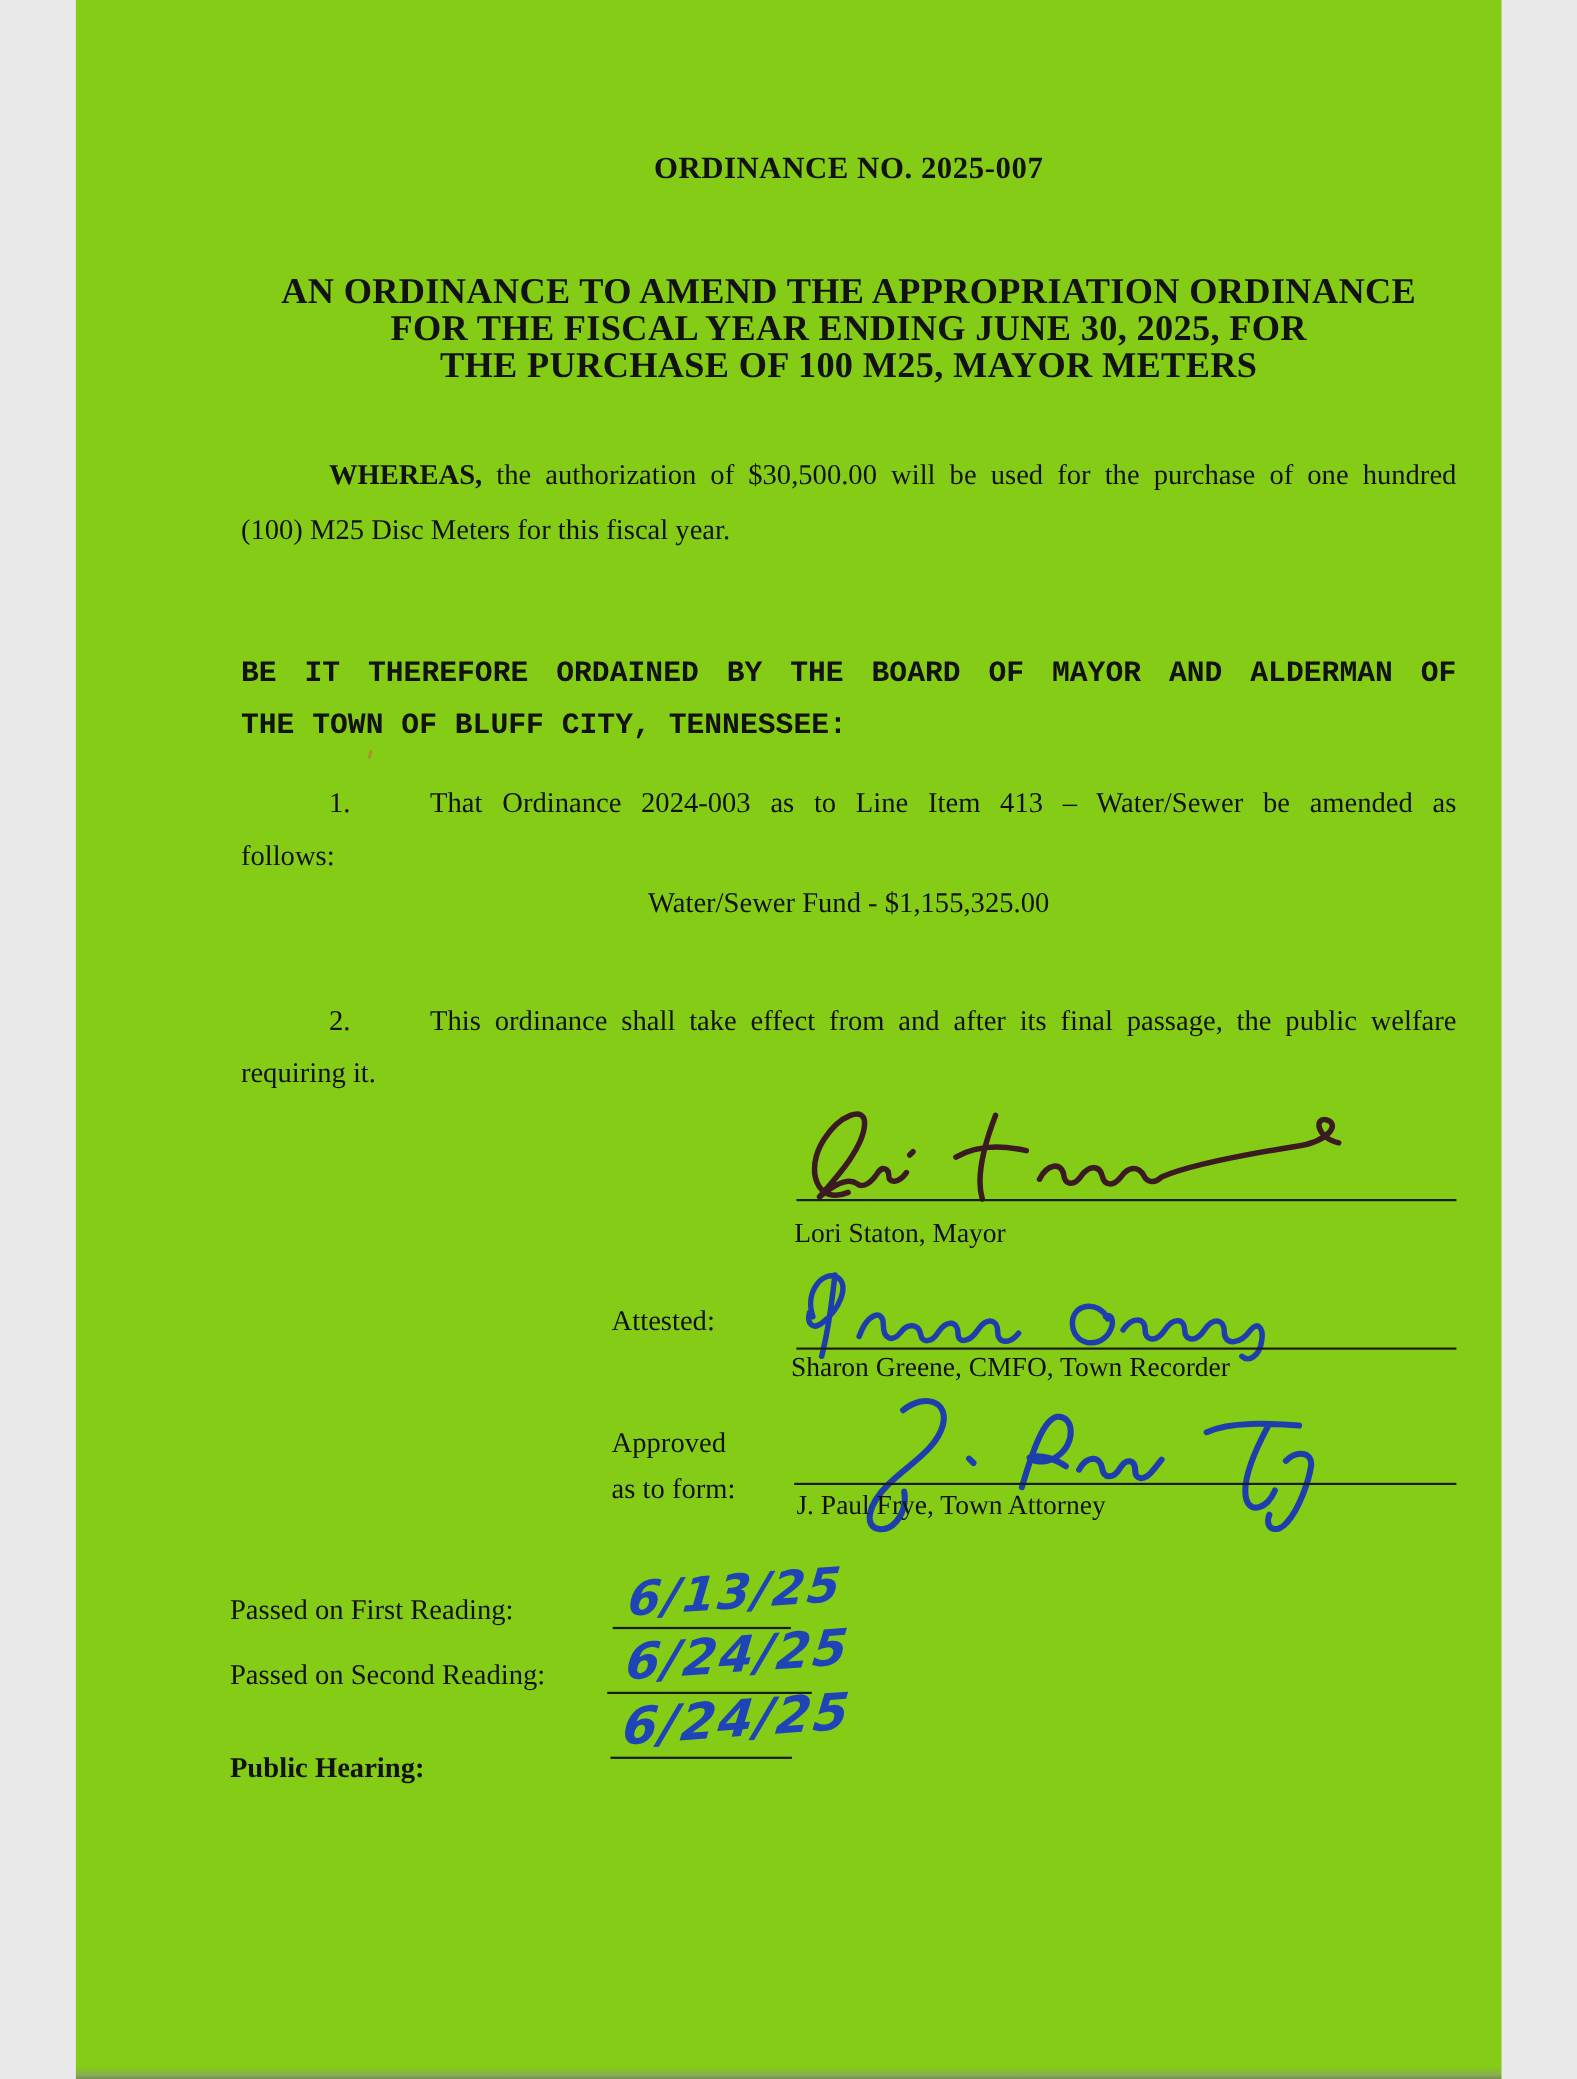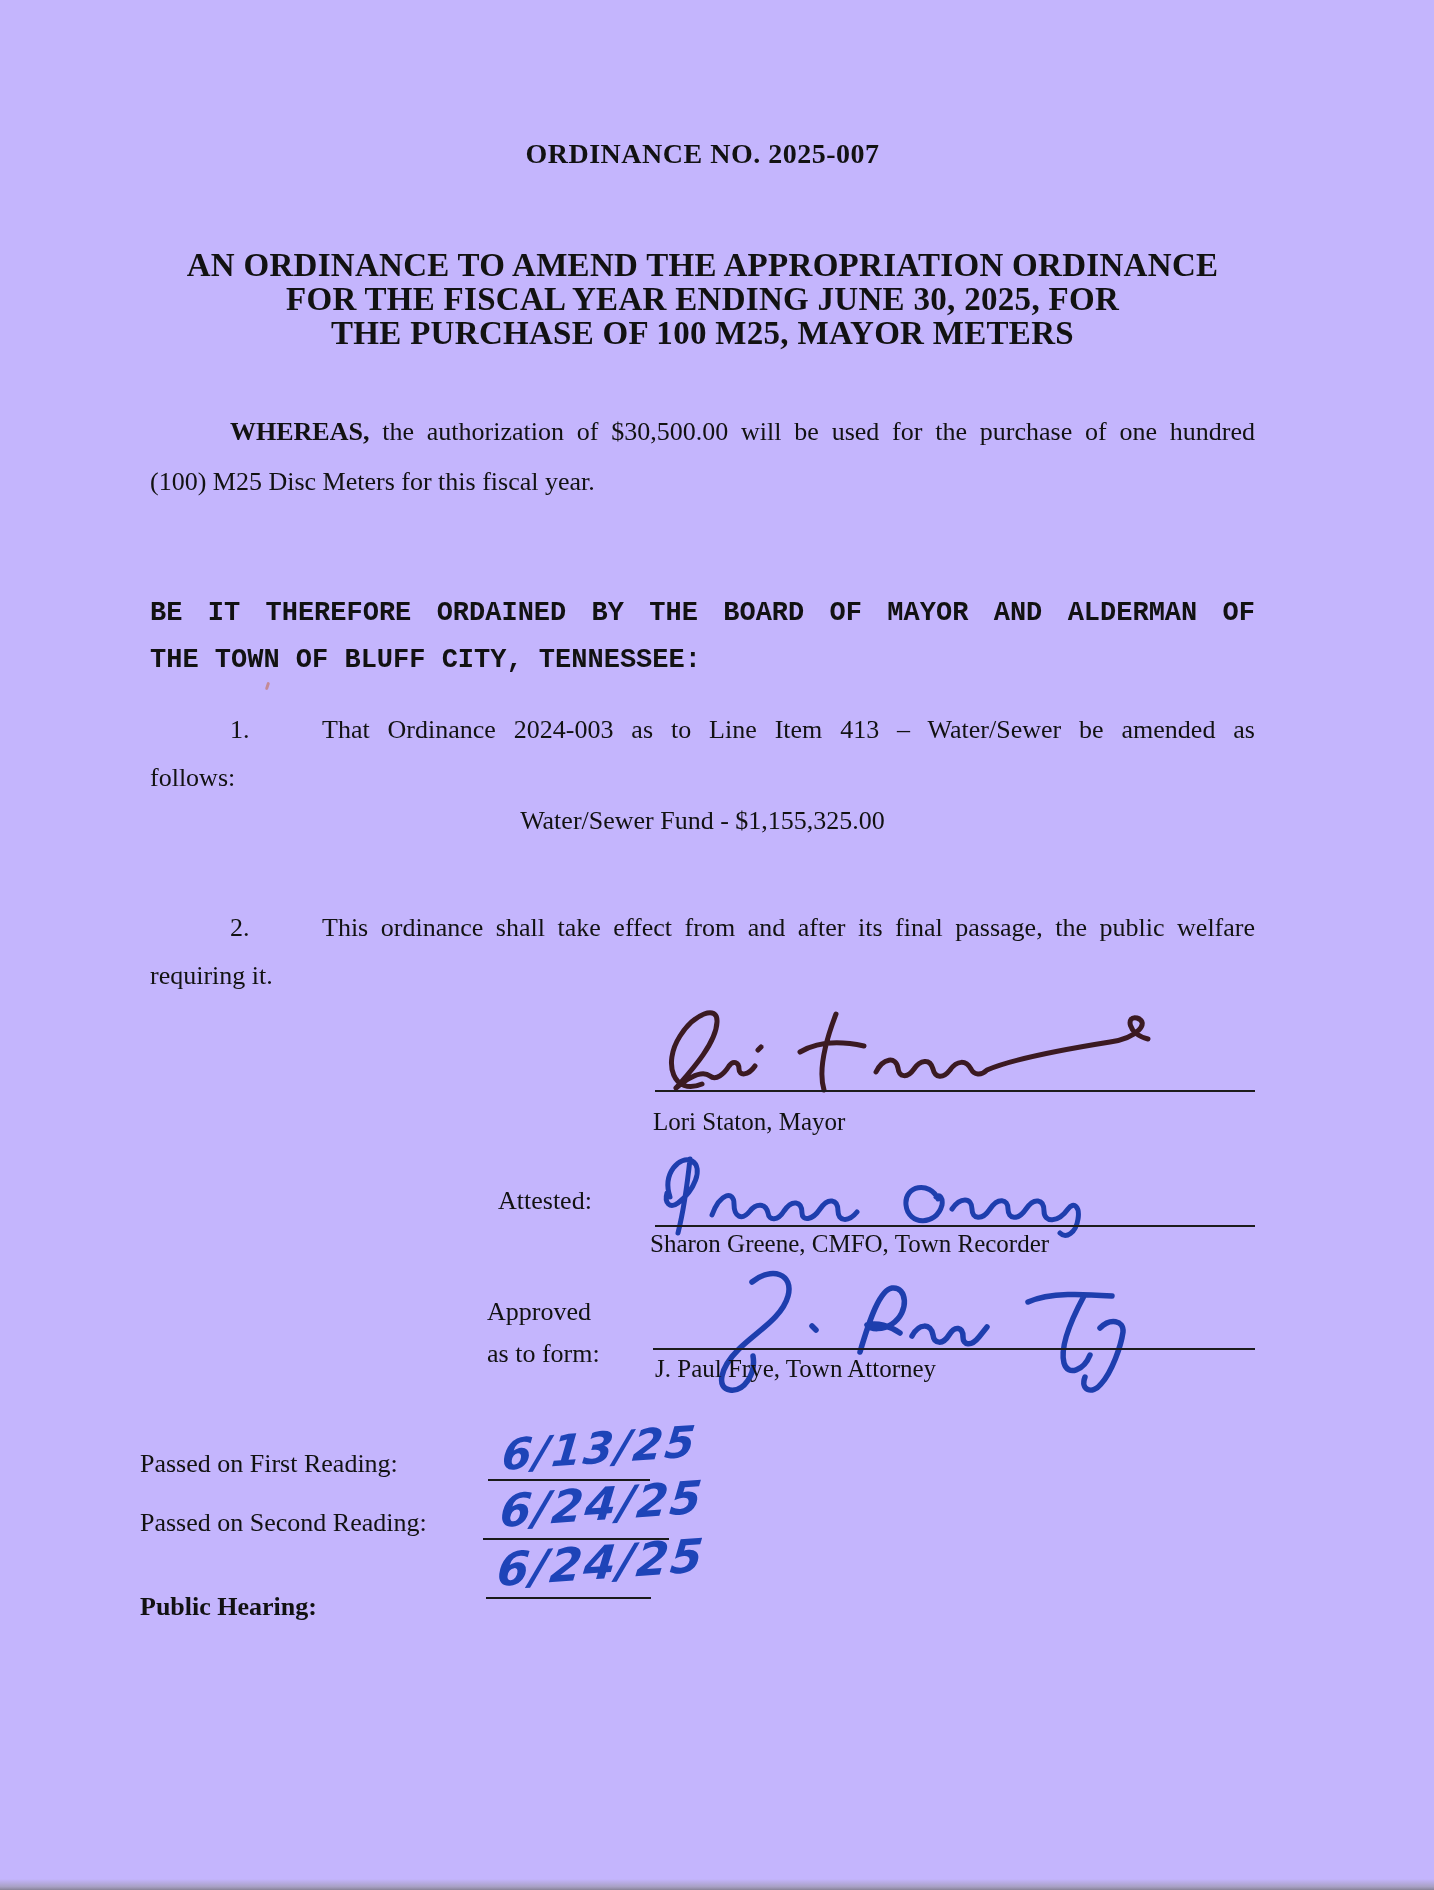--- a/index.html
+++ b/index.html
@@ -1,17 +1,17 @@
 <!DOCTYPE html>
 <html><head>
 <meta charset="utf-8">
 <style>
   html,body{margin:0;padding:0;background:#e9e9e9;}
   .page{
-    position:relative;width:1434px;height:1890px;background:#c4b5fd;
+    position:relative;width:1296px;height:1890px;background:#84cc16;
     font-family:"Liberation Serif","DejaVu Serif",serif;color:#121212;
     overflow:hidden;margin:0 auto;
   }
   .abs{position:absolute;}
   .col{left:150px;width:1105px;}
   .center{text-align:center;}
   .bold{font-weight:bold;}
   .line{display:block;}
   .stretch{text-align:justify;text-align-last:justify;}
   .ind{text-indent:80px;}
@@ -24,21 +24,21 @@
   .fund-line{top:806px;font-size:26px;}
   .item-2{top:904px;font-size:26px;line-height:48px;}
   .sig-rule{position:absolute;height:0;border-top:2px solid #1c1c1c;}
   .rule-mayor{left:655px;top:1090px;width:600px;}
   .rule-recorder{left:655px;top:1225px;width:600px;}
   .rule-attorney{left:653px;top:1348px;width:602px;}
   .sig-label{position:absolute;font-size:25px;white-space:nowrap;}
   .lbl-mayor{left:653px;top:1096px;margin-top:12px;}
   .lbl-recorder{left:650px;top:1230px;}
   .lbl-attorney{left:655px;top:1355px;}
-  .attested{left:487px;top:1186px;font-size:26px;margin-left:11px;}
+  .attested{left:487px;top:1186px;font-size:26px;}
   .approved{left:487px;top:1291px;font-size:26px;line-height:42px;}
   .sig-svg{position:absolute;overflow:visible;}
   .svg-mayor{left:640px;top:992px;}
   .svg-recorder{left:640px;top:1143px;}
   .svg-attorney{left:660px;top:1260px;}
   .reading-label{position:absolute;left:140px;font-size:26px;white-space:nowrap;}
   .rl-1{top:1449px;} .rl-2{top:1508px;} .rl-3{top:1592px;font-weight:bold;}
   .date-rule{position:absolute;height:0;border-top:2px solid #1a1a1a;}
   .dr-1{left:488px;top:1479px;width:162px;}
   .dr-2{left:483px;top:1538px;width:186px;}

